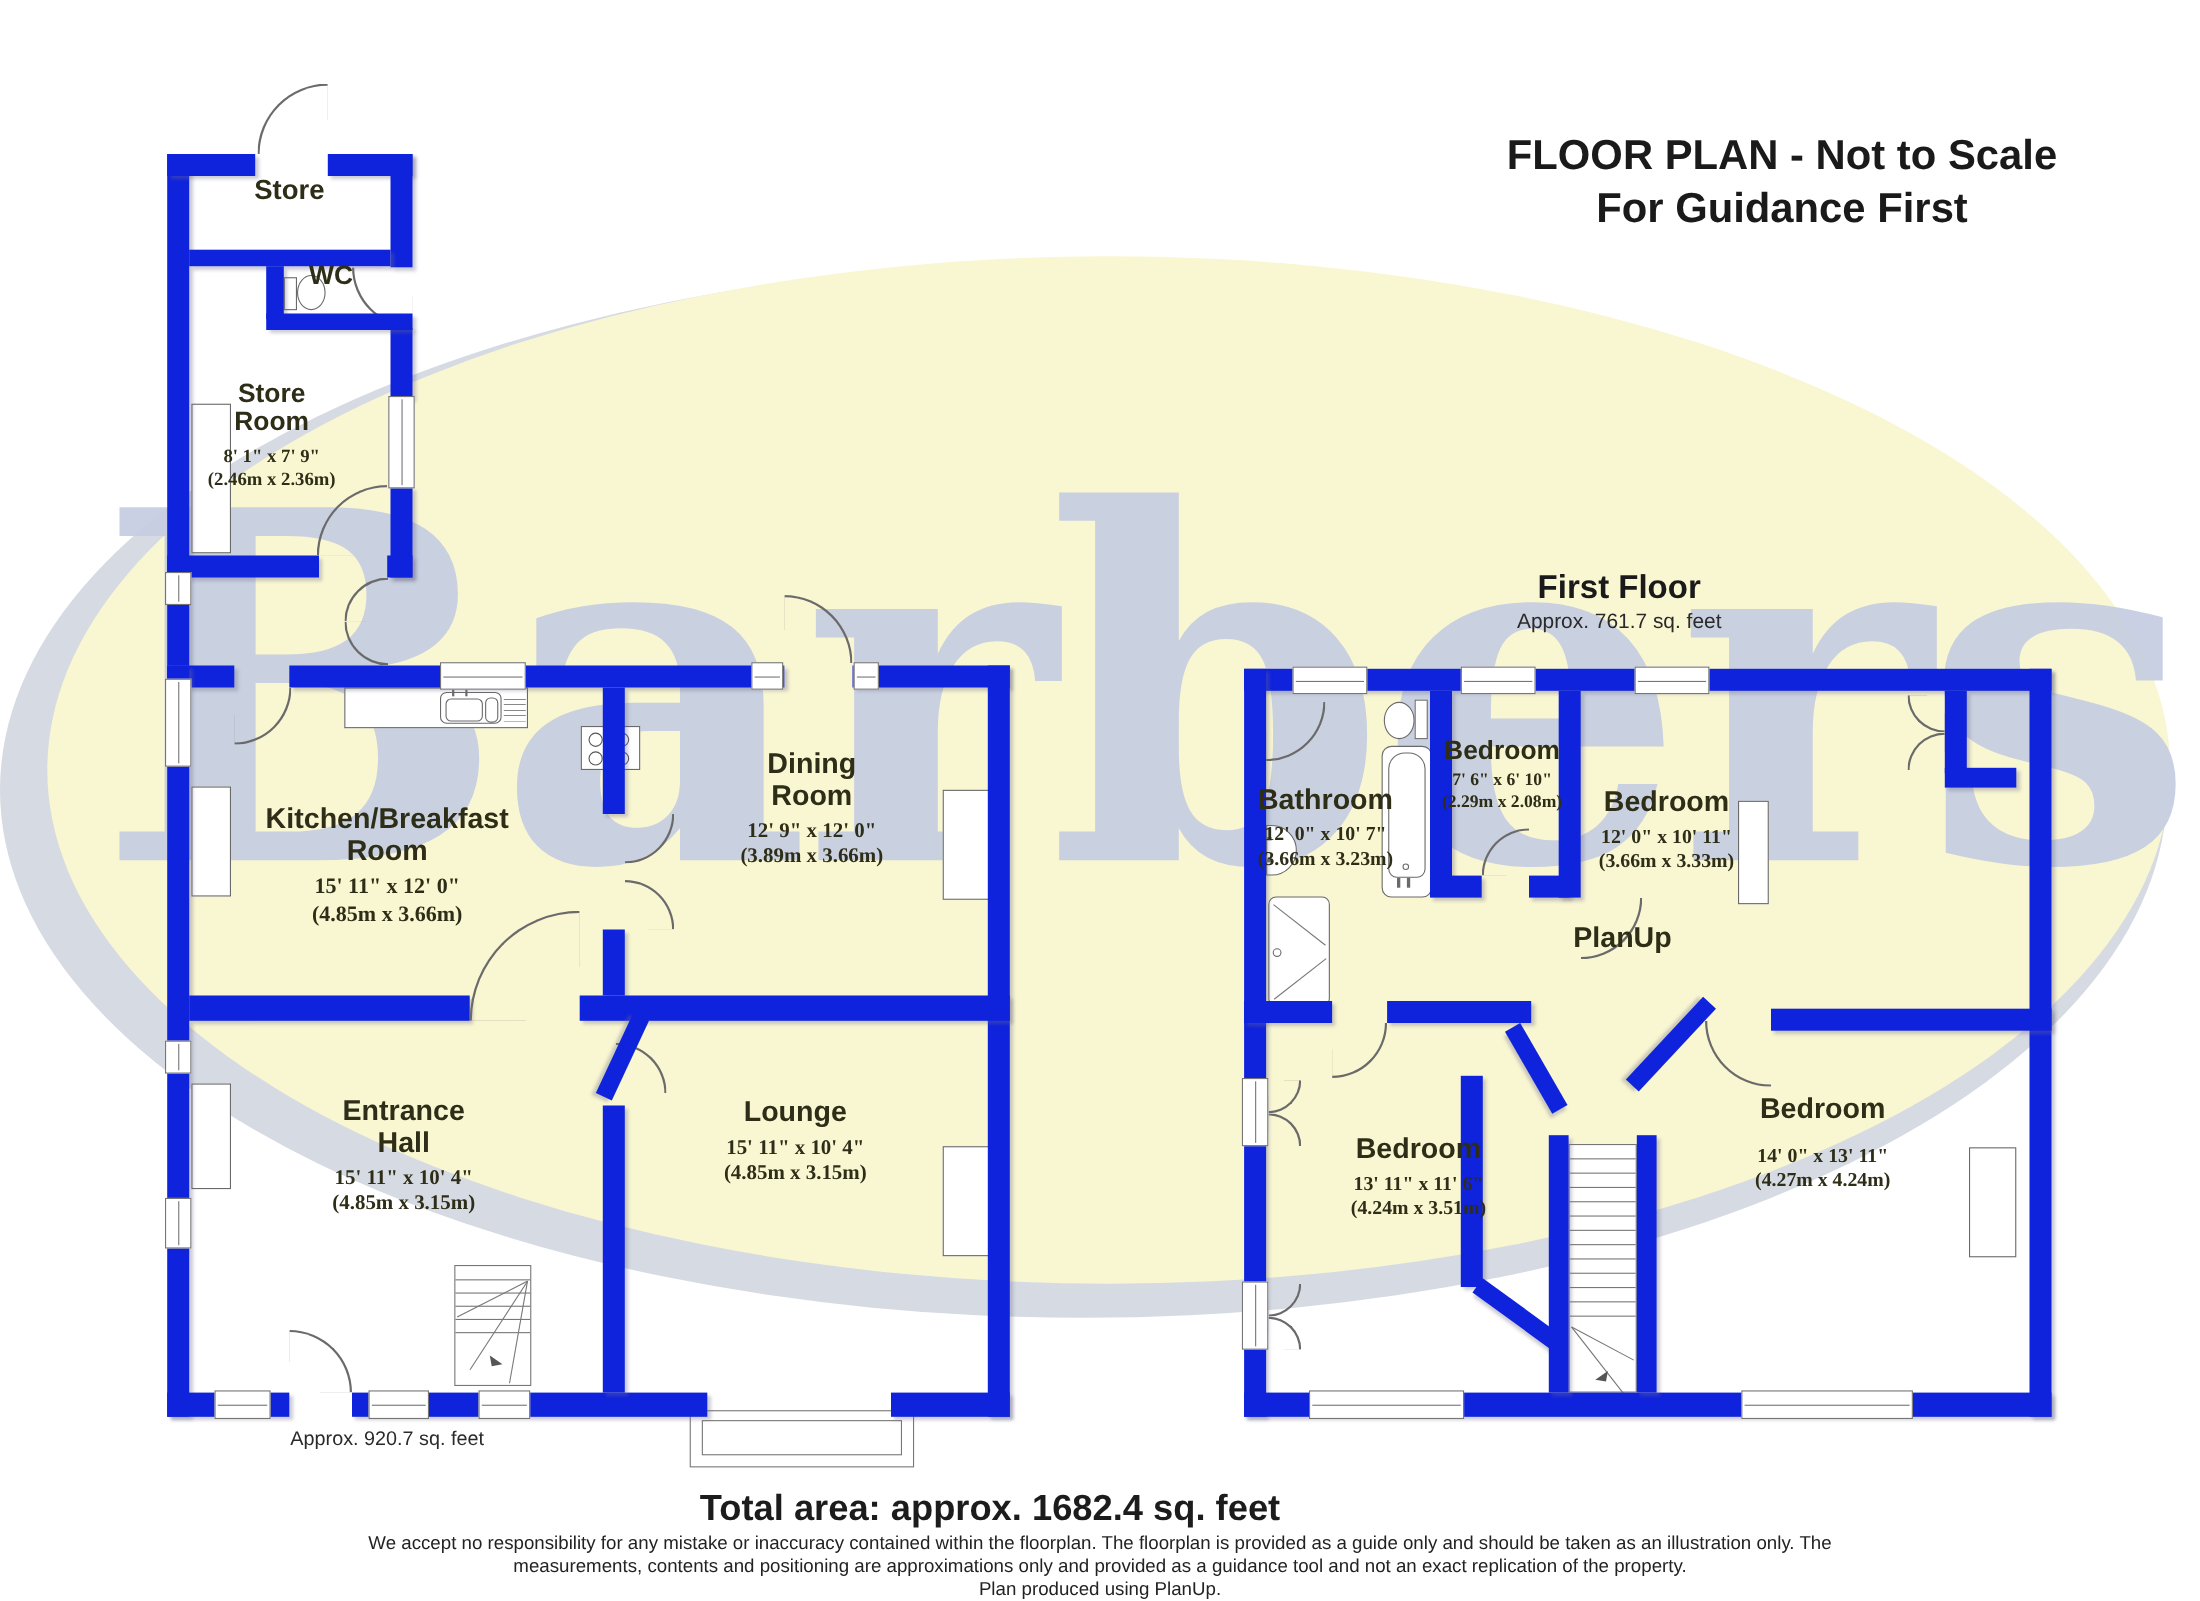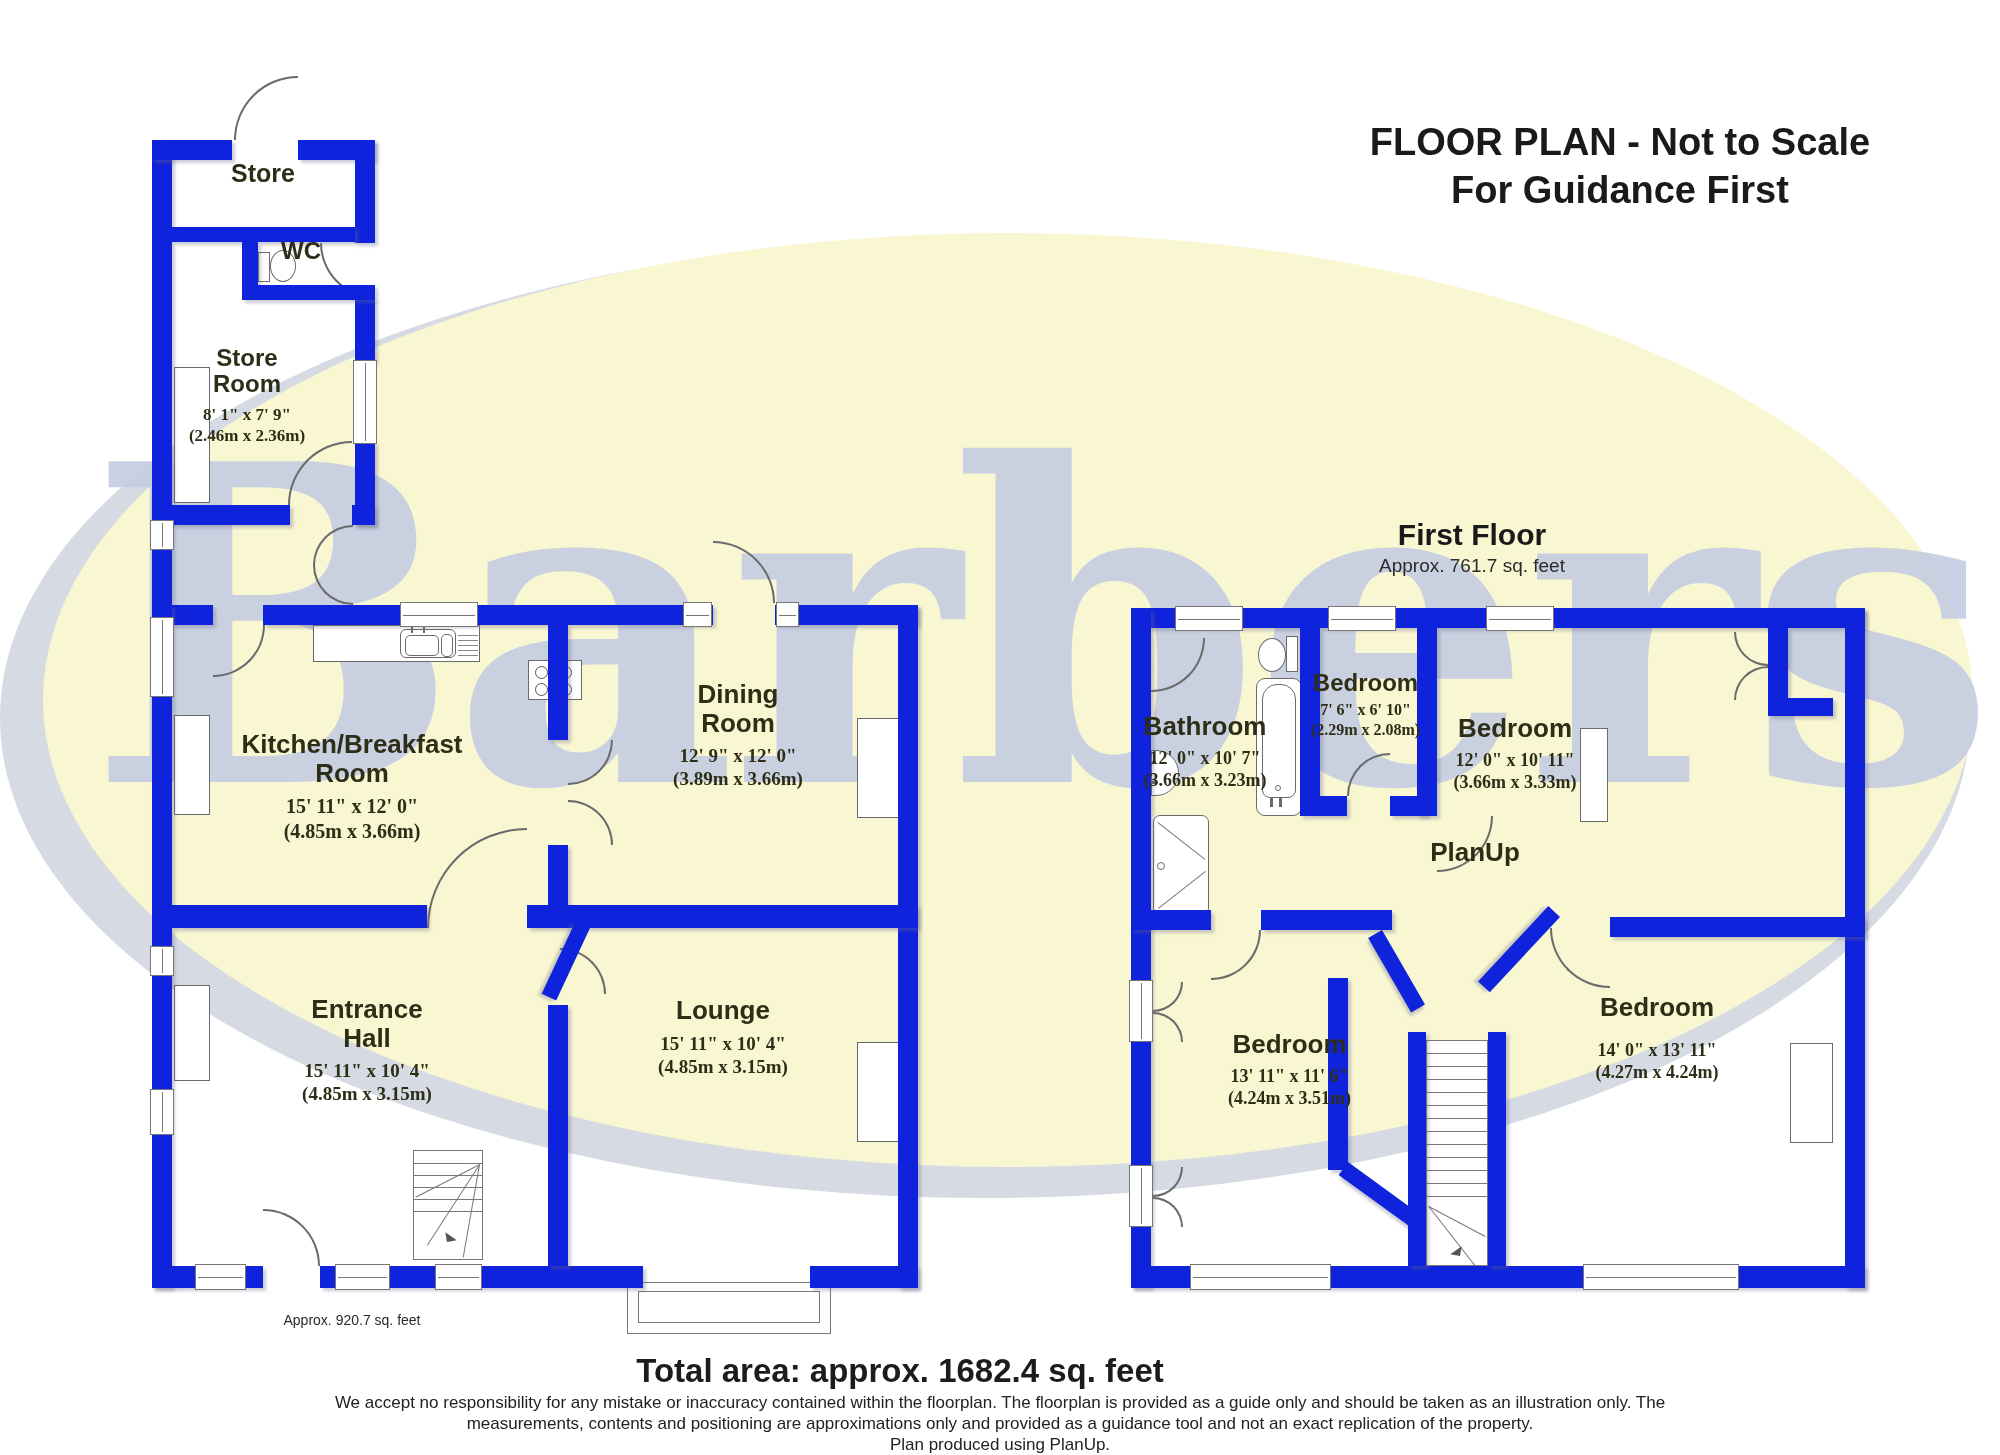--- a/index.html
+++ b/index.html
@@ -183,21 +183,21 @@
       <span class="ft" style="font-size:19px;">15' 11" x 10' 4"</span>
       <span class="mt" style="font-size:19px;">(4.85m x 3.15m)</span>
     </div>
     <div class="lbl" style="left:623px;top:996px;width:200px;">
       <span class="nm" style="font-size:26px;">Lounge</span>
       <span class="ft" style="font-size:19px;">15' 11" x 10' 4"</span>
       <span class="mt" style="font-size:19px;">(4.85m x 3.15m)</span>
     </div>
 
     <div class="lbl" style="left:192px;top:1298px;width:320px;">
-      <span class="head-r" style="font-size:14px;margin-top:14px;">Approx. 920.7 sq. feet</span>
+      <span class="head-r" style="font-size:18px;margin-top:0;">Approx. 920.7 sq. feet</span>
     </div>
   </div>
 
   <div>
 
     <div class="lbl" style="left:1322px;top:518px;width:300px;">
       <span class="head-b" style="font-size:30px;">First Floor</span>
       <span class="head-r" style="font-size:19px;margin-top:3px;">Approx. 761.7 sq. feet</span>
     </div>
 

